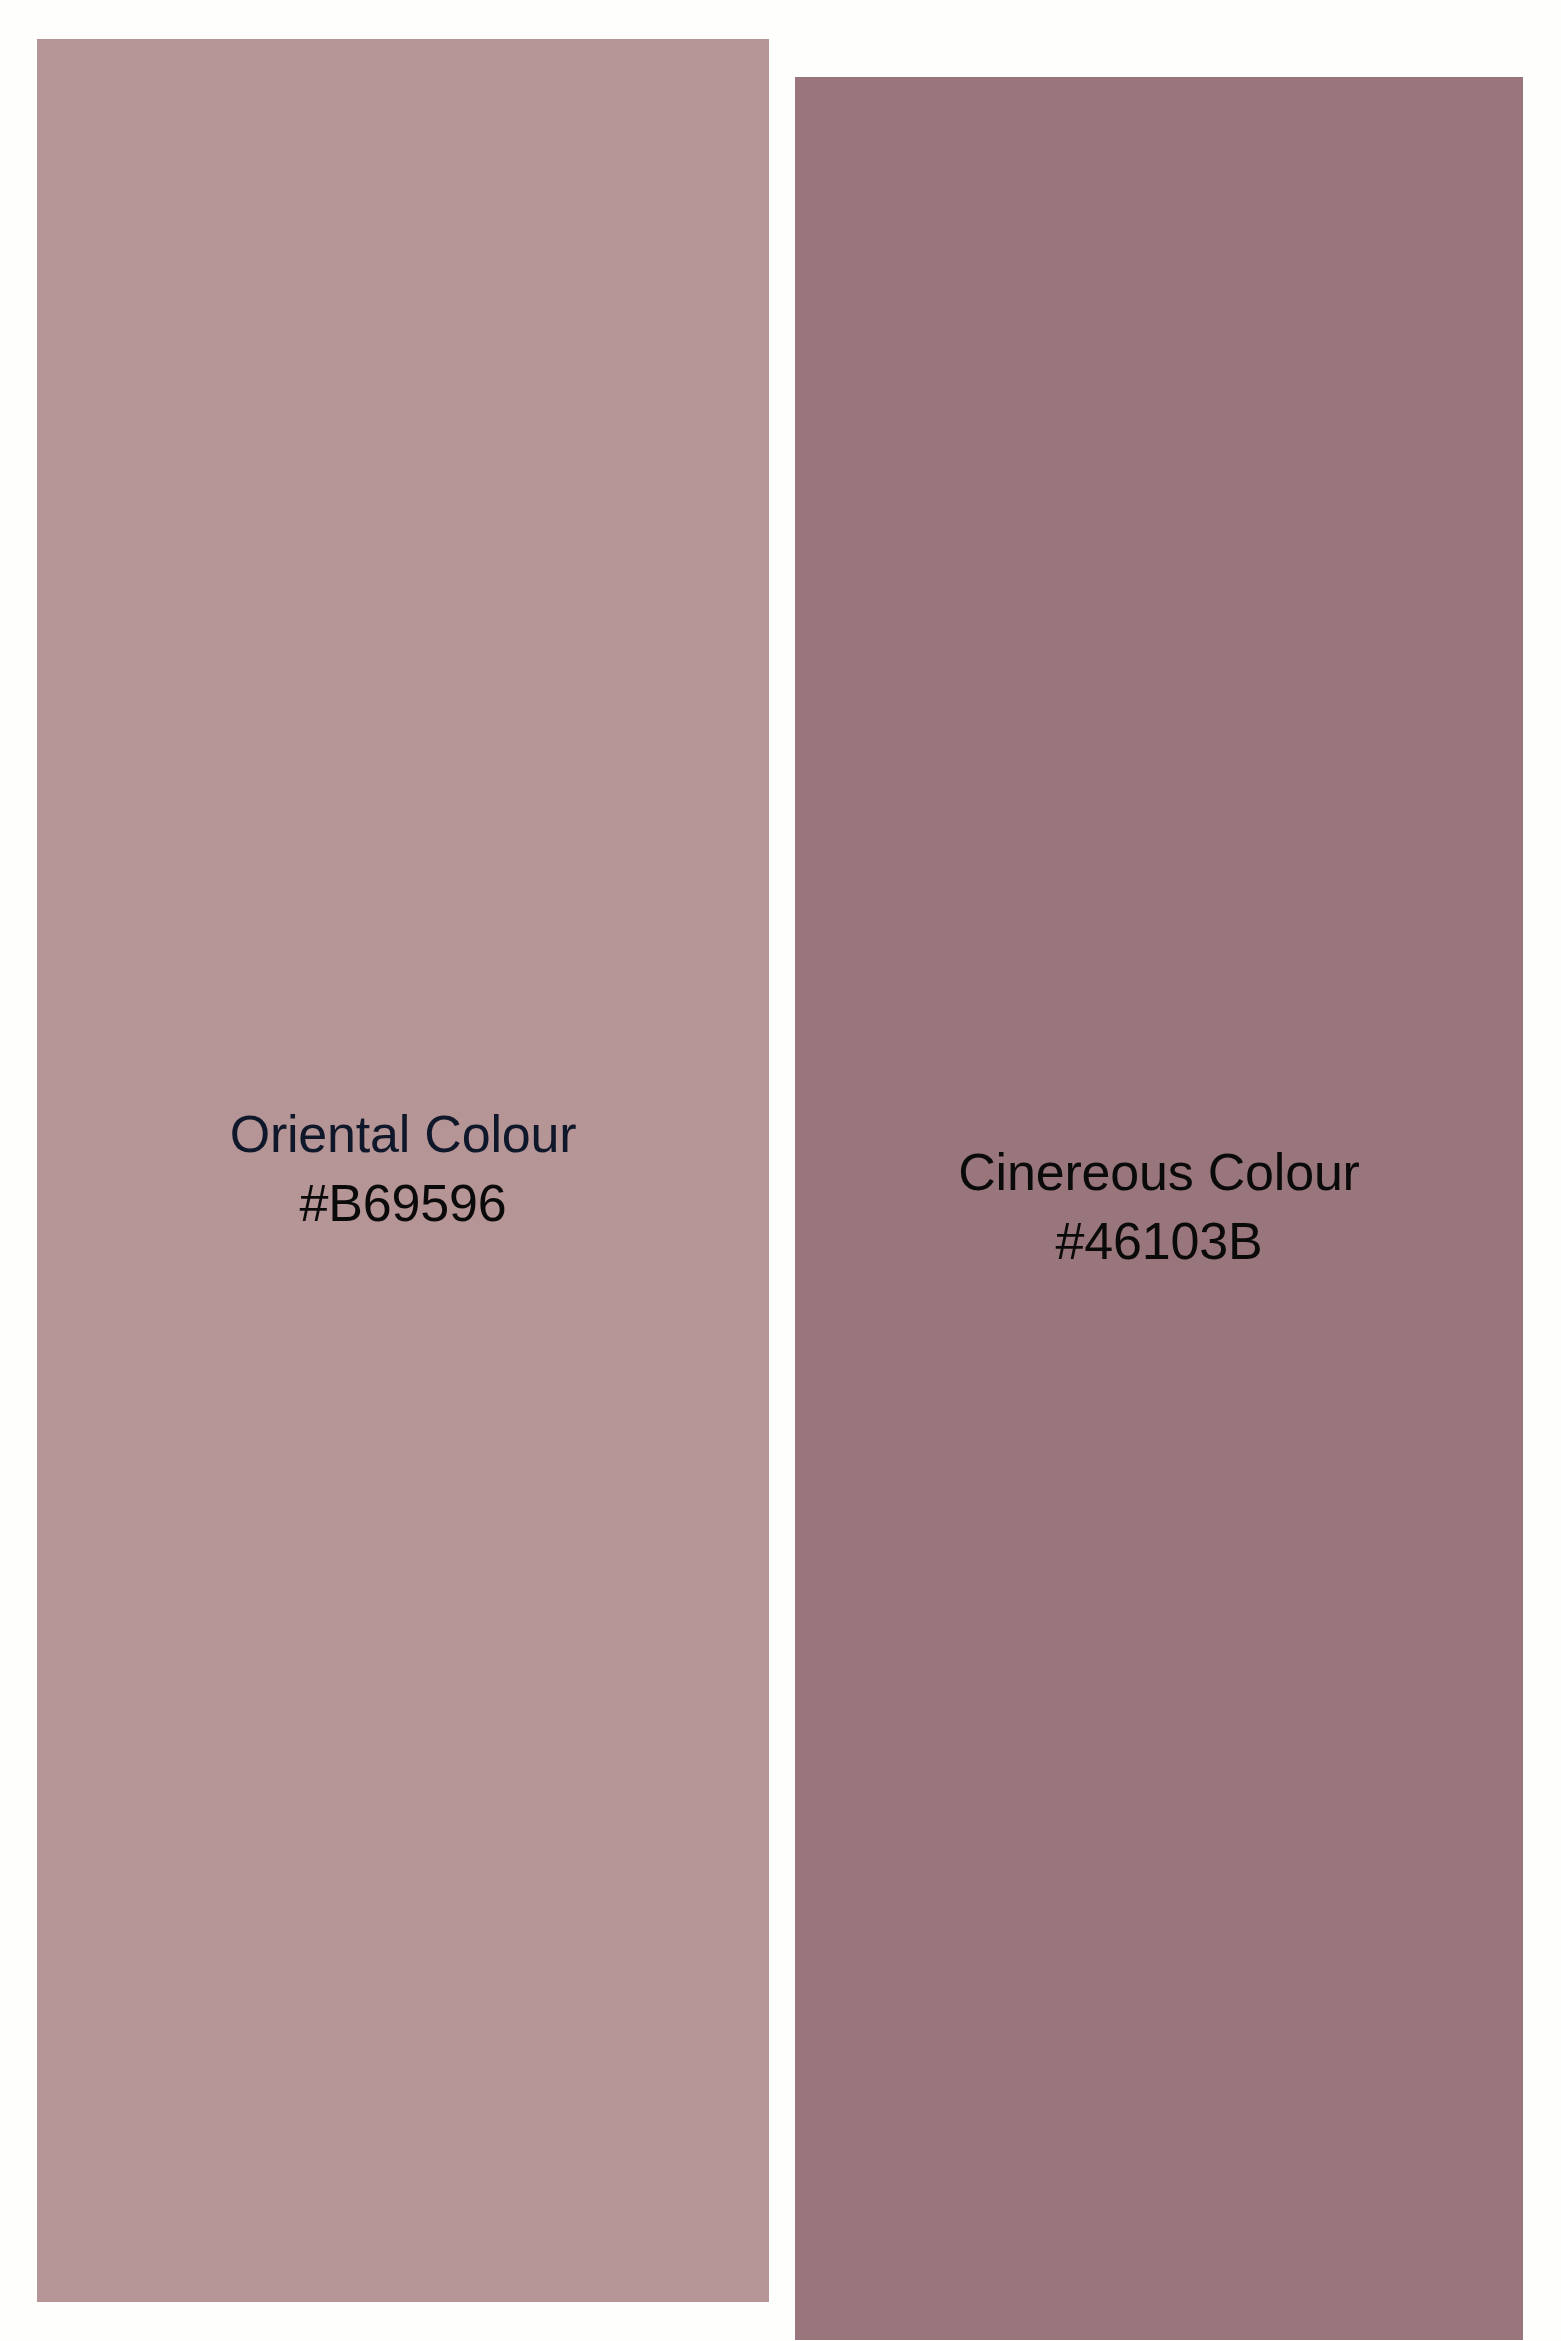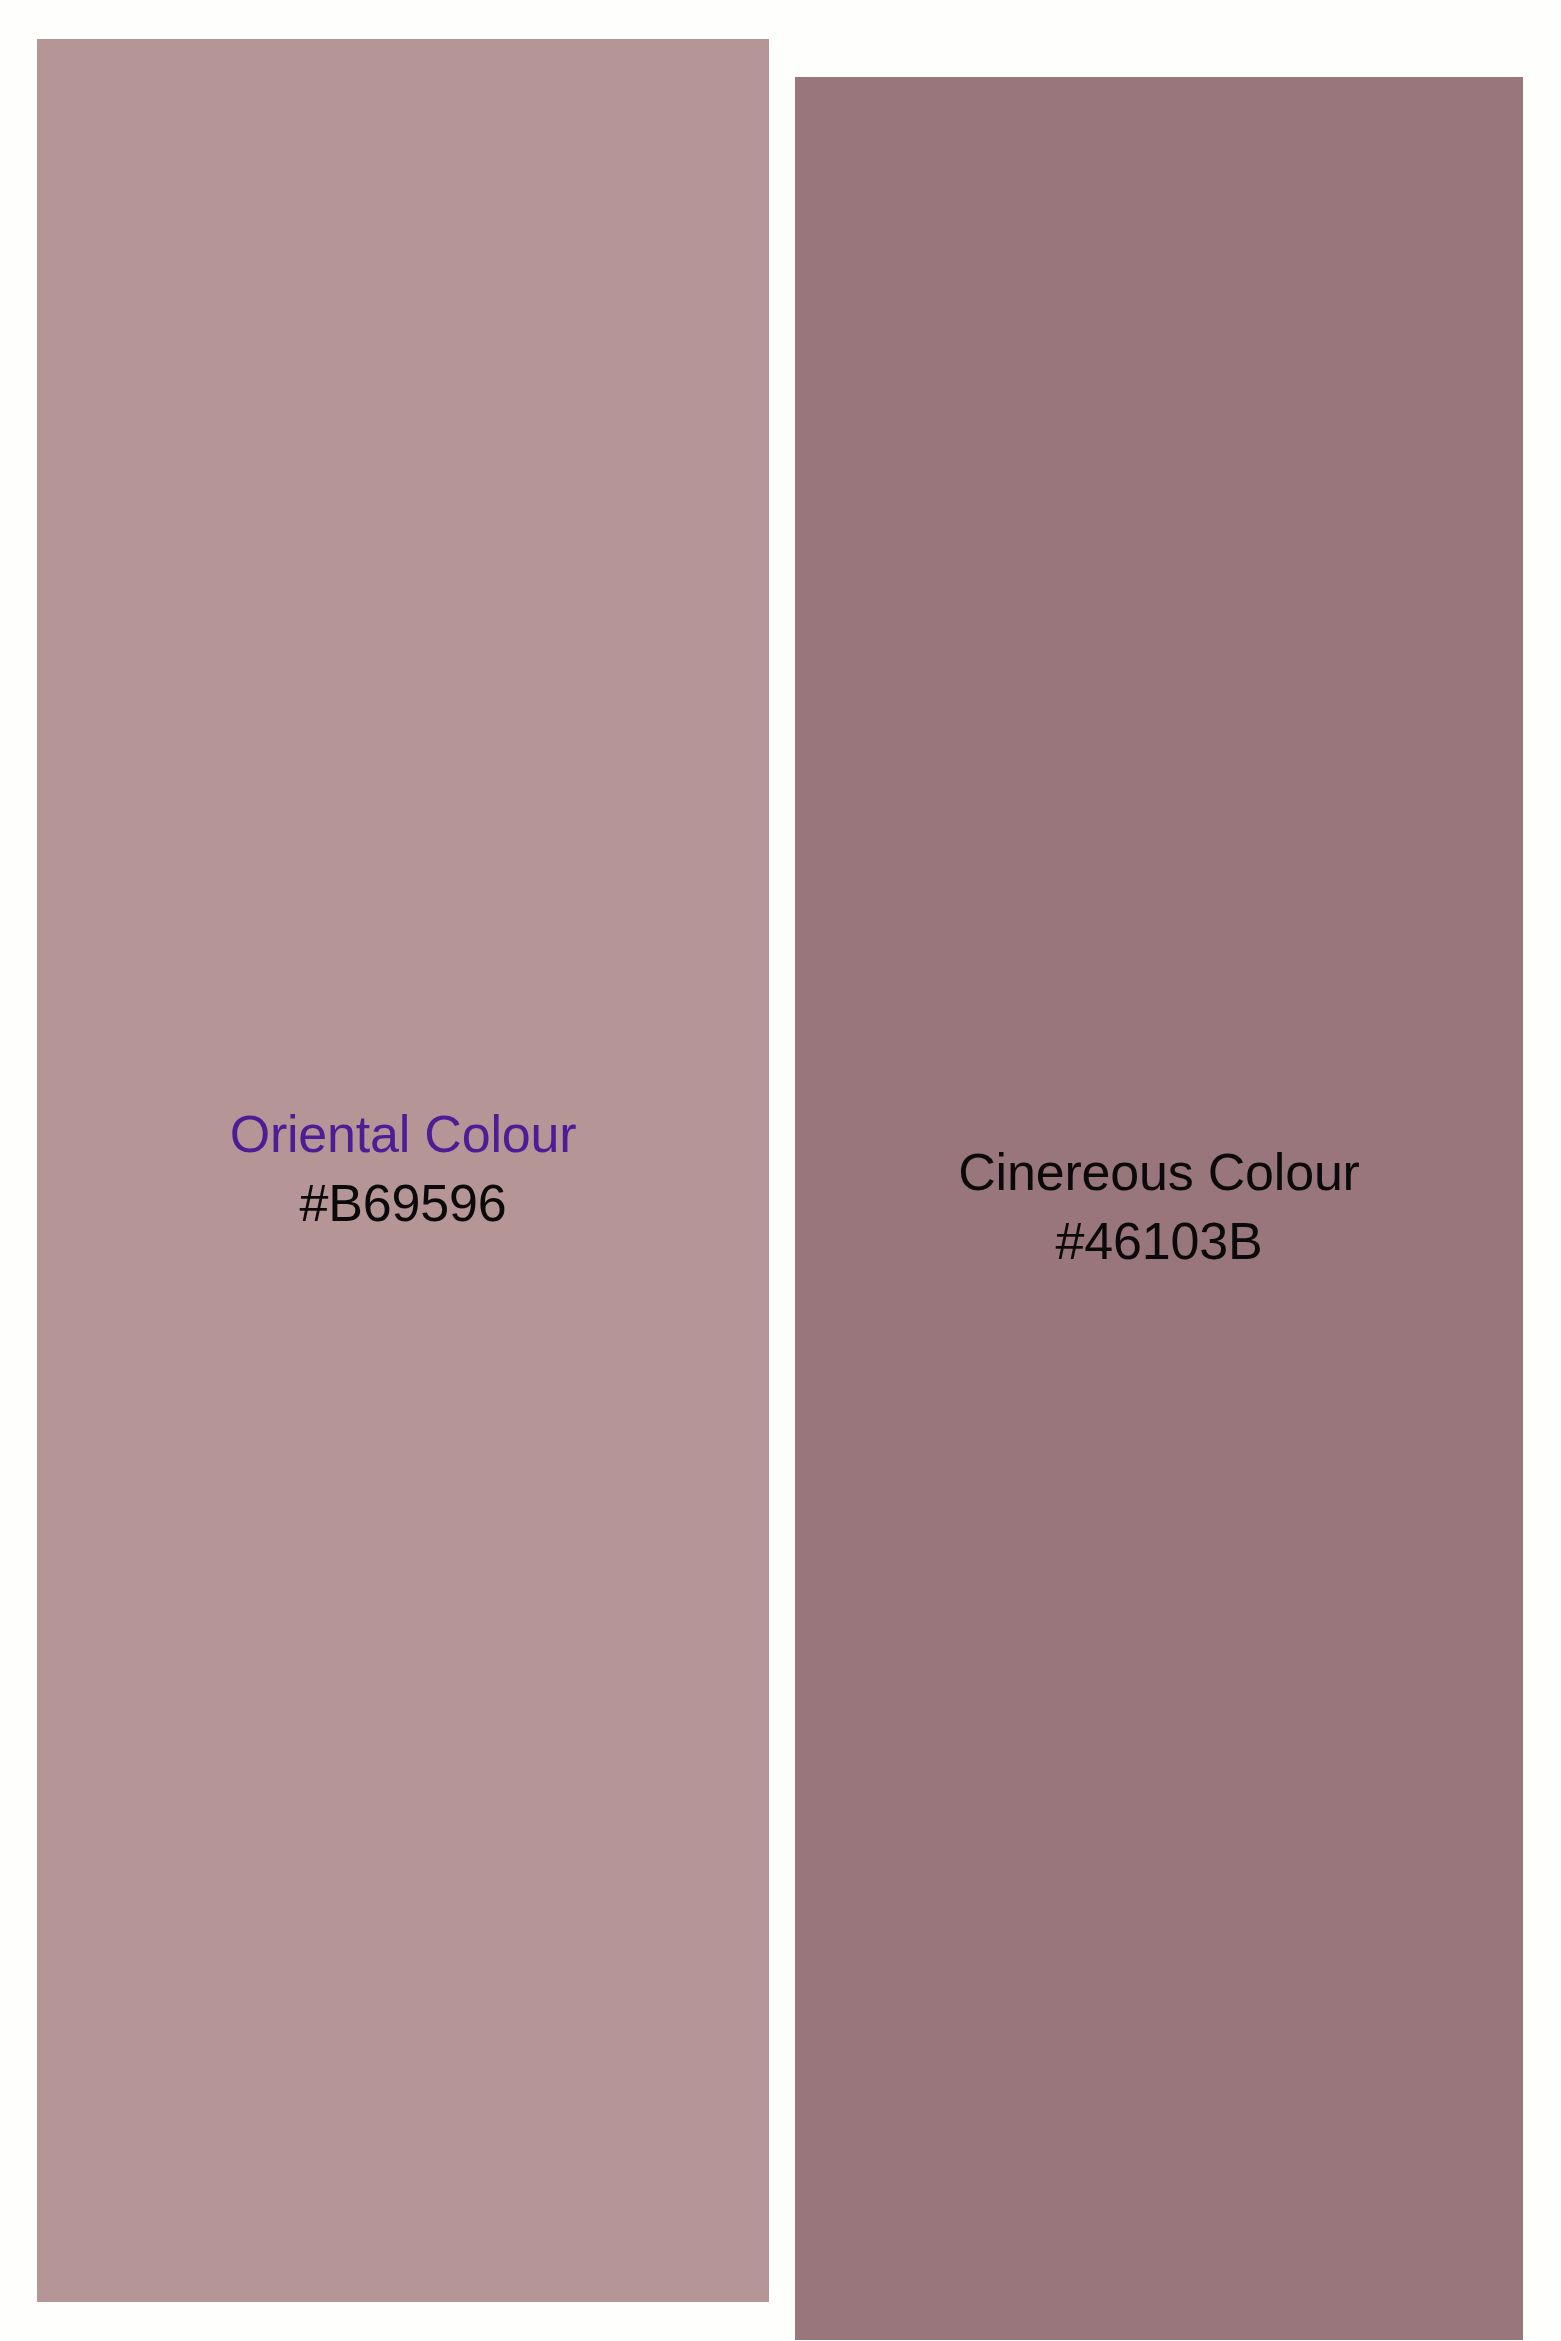--- a/index.html
+++ b/index.html
@@ -58,21 +58,21 @@
     margin-top: -3.6px;
   }
 </style>
 </head>
 <body style="background: rgb(254, 254, 253);">
 
 <div class="canvas" style="background: rgb(254, 254, 253);">
 
   <div class="swatch swatch-left" id="swatch-left" style="background: rgb(182, 149, 150);">
     <div class="text-block">
-      <div class="swatch-label swatch-name" style="color: #4c1d95;">Oriental Colour</div>
+      <div class="swatch-label swatch-name" style="color: #0f172a;">Oriental Colour</div>
       <div class="swatch-label swatch-hex" style="color: rgb(11, 10, 10);">#B69596</div>
     </div>
   </div>
 
   <div class="swatch swatch-right" id="swatch-right" style="background: rgb(153, 118, 123); margin-top: 38px;">
     <div class="text-block">
       <div class="swatch-label swatch-name" style="color: rgb(11, 10, 10);">Cinereous Colour</div>
       <div class="swatch-label swatch-hex" style="color: rgb(11, 10, 10);">#46103B</div>
     </div>
   </div>

